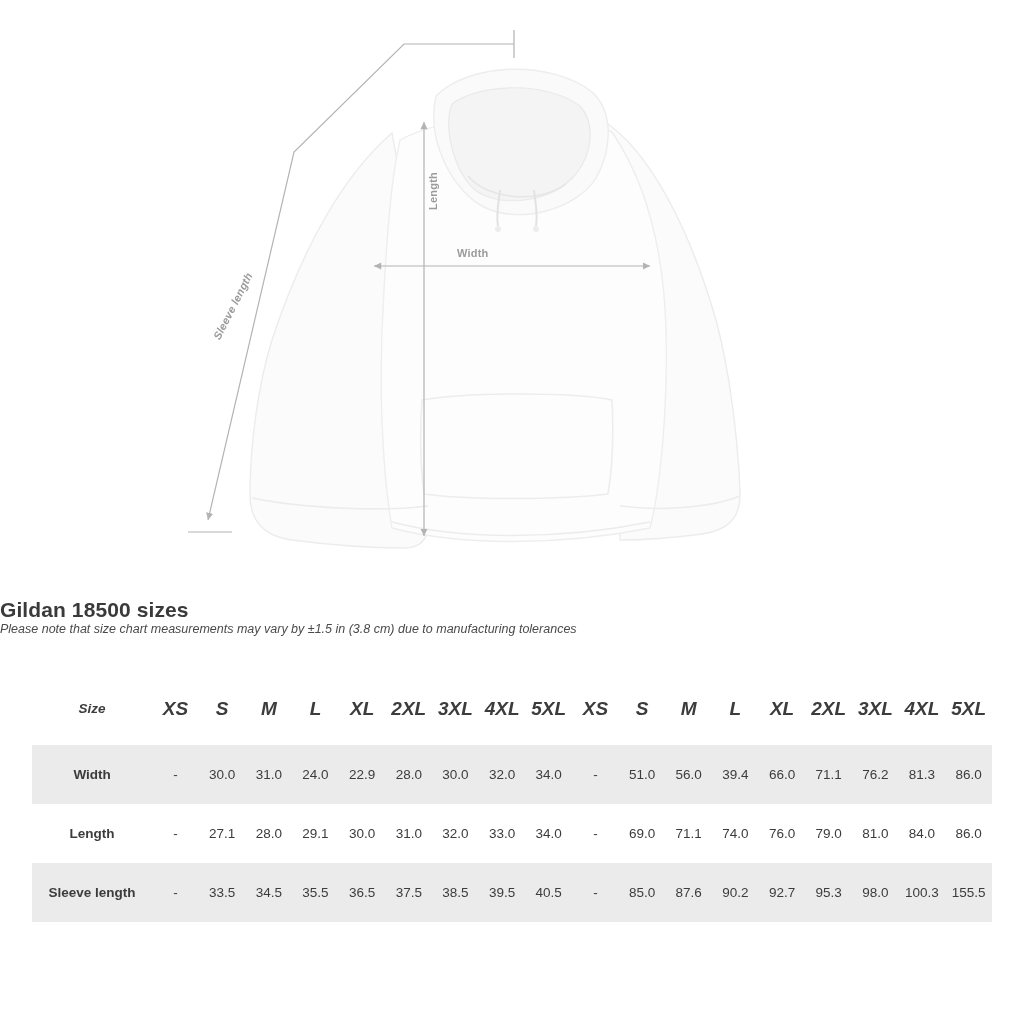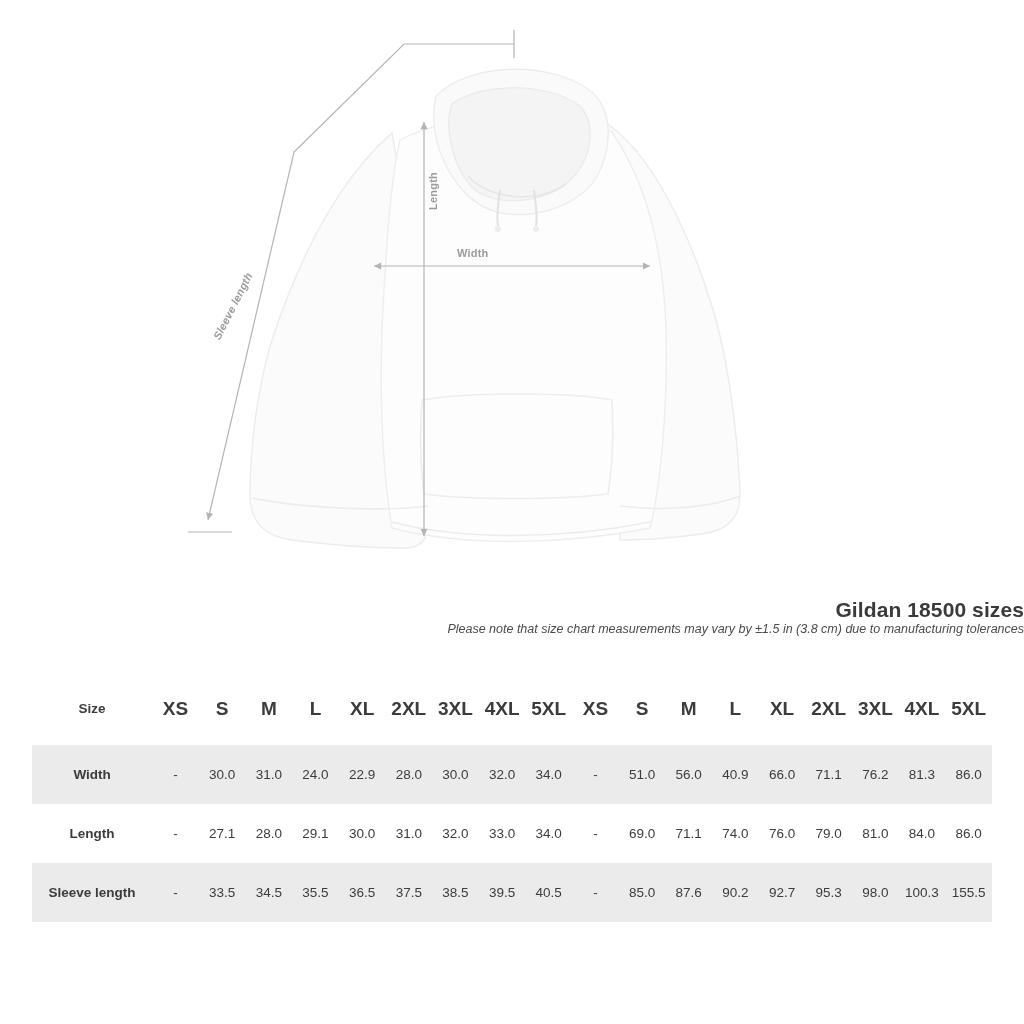--- a/index.html
+++ b/index.html
@@ -45,21 +45,21 @@
     transform: rotate(-63deg);
     transform-origin: center center;
     font-style: italic;
   }
 
   
   #title-block {
     position: absolute;
     left: 0; top: 598px;
     width: 1024px;
-    text-align: right;
+    text-align: left;
   }
   #chart-title {
     font-size: 21px;
     font-weight: bold;
     color: #3a3a3a;
     margin: 0;
     letter-spacing: 0.1px;
   }
   #chart-note {
     font-size: 12.5px;
@@ -98,21 +98,21 @@
     color: #4a4a4a;
     line-height: 1.1;
   }
   .sys-head .sys-unit {
     font-size: 12.5px;
     color: #5a5a5a;
     margin-top: 4px;
   }
   .corner-cell { background: #ebebeb; }
 
-  .hdr-row td { height: 73px; background: #ffffff; font-weight: bold; }
+  .hdr-row td { height: 73px; background: #ffffff; font-weight: bold; font-style: italic; }
   .hdr-row td.rowlabel { background: #ffffff; }
   .hdr-row td.size-head { font-size: 19px; color: #3c3c3c; }
 
   tr.band td { height: 59px; }
   tr.band-grey td { background: #ebebeb; }
   tr.band-white td { background: #ffffff; }
 
   td.rowlabel {
     font-weight: bold;
     font-size: 13.5px;
@@ -252,21 +252,21 @@
           <td class="val">31.0</td>
           <td class="val">24.0</td>
           <td class="val">22.9</td>
           <td class="val">28.0</td>
           <td class="val">30.0</td>
           <td class="val">32.0</td>
           <td class="val">34.0</td>
           <td class="val">-</td>
           <td class="val">51.0</td>
           <td class="val">56.0</td>
-          <td class="val">40.9</td>
+          <td class="val">39.4</td>
           <td class="val">66.0</td>
           <td class="val">71.1</td>
           <td class="val">76.2</td>
           <td class="val">81.3</td>
           <td class="val">86.0</td>
         </tr>
 
         <tr class="band band-white">
           <td class="rowlabel">Length</td>
           <td class="val">-</td>

